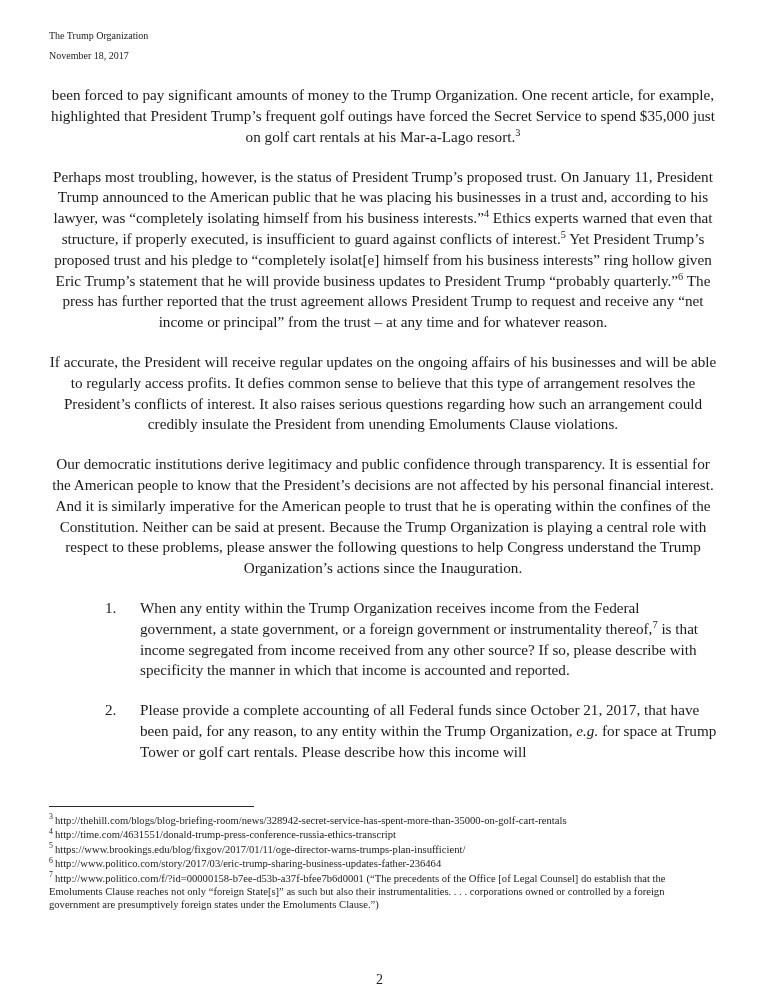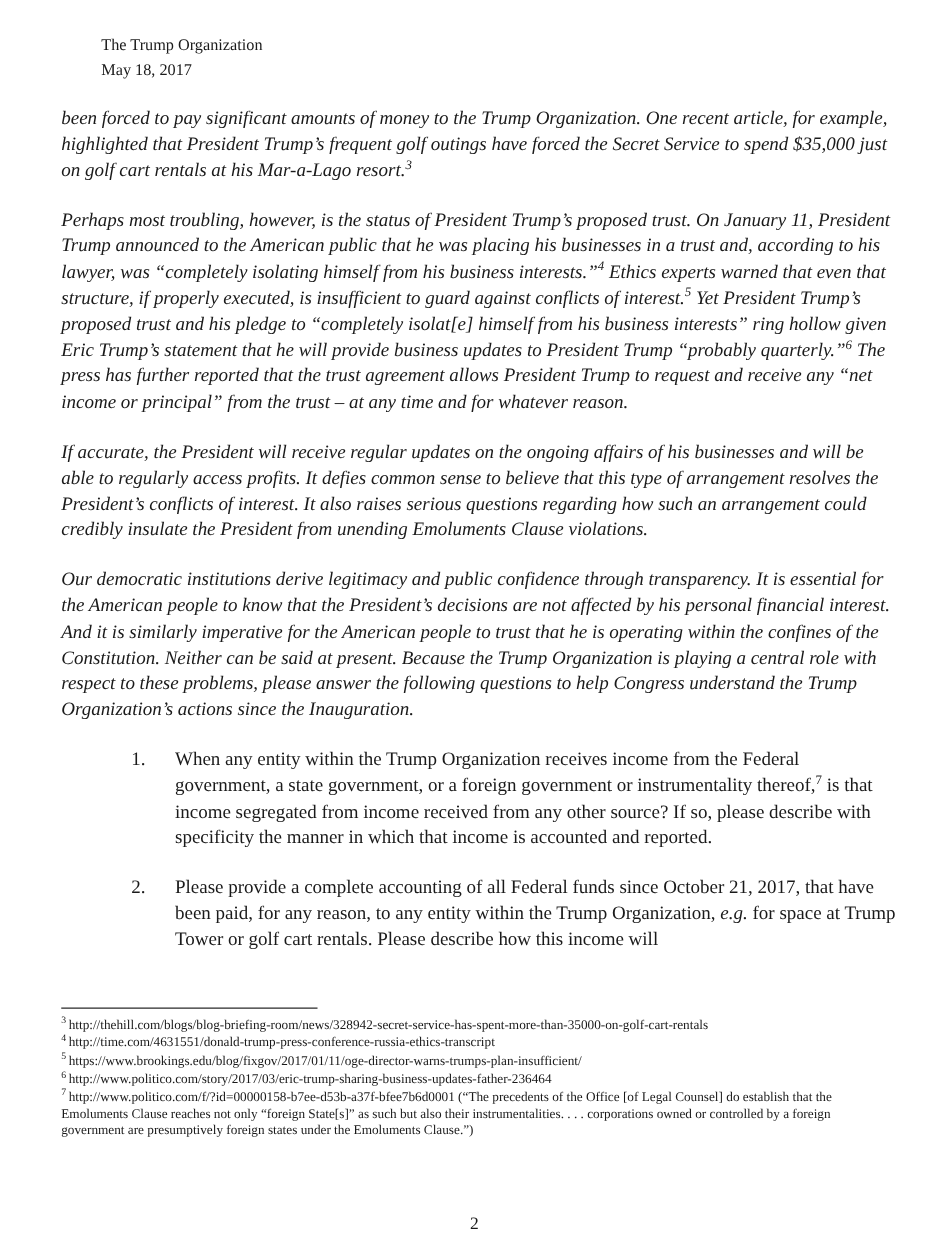--- a/index.html
+++ b/index.html
@@ -17,35 +17,33 @@
     overflow: hidden;
     box-sizing: border-box;
   }
   .content {
     position: absolute;
     left: 49px;
     top: 26px;
     width: 668px;
   }
   .letterhead {
-    font-size: 13px;
+    font-size: 10px;
     line-height: 19.6px;
     margin-bottom: 20px;
-    margin-left: 32px;
   }
   .letterhead div {
     white-space: nowrap;
   }
   .body-para {
     font-size: 15.2px;
     line-height: 20.8px;
-    text-align: left;
+    text-align: center;
     margin-bottom: 19px;
     hyphens: none;
-    font-style: italic;
   }
   sup {
     font-size: 0.68em;
     vertical-align: super;
     line-height: 0;
   }
   .numbered-list {
     margin: 0;
     padding: 0;
     list-style: none;
@@ -98,21 +96,21 @@
 </style>
 </head>
 <body>
 
 <div class="page">
 
   <div class="content">
 
     <div class="letterhead">
       <div>The Trump Organization</div>
-      <div>May 18, 2017</div>
+      <div>November 18, 2017</div>
     </div>
 
     <p class="body-para"><span>been forced to pay significant amounts of money to the Trump Organization.  One recent article, for example, highlighted that President Trump’s frequent golf outings have forced the Secret Service to spend $35,000 just on golf cart rentals at his Mar-a-Lago resort.</span><sup>3</sup></p>
 
     <p class="body-para"><span>Perhaps most troubling, however, is the status of President Trump’s proposed trust.  On January 11, President Trump announced to the American public that he was placing his businesses in a trust and, according to his lawyer, was “completely isolating himself from his business interests.”</span><sup>4</sup><span>  Ethics experts warned that even that structure, if properly executed, is insufficient to guard against conflicts of interest.</span><sup>5</sup><span>  Yet President Trump’s proposed trust and his pledge to “completely isolat[e] himself from his business interests” ring hollow given Eric Trump’s statement that he will provide business updates to President Trump “probably quarterly.”</span><sup>6</sup><span>  The press has further reported that the trust agreement allows President Trump to request and receive any “net income or principal” from the trust – at any time and for whatever reason.</span></p>
 
     <p class="body-para">If accurate, the President will receive regular updates on the ongoing affairs of his businesses and will be able to regularly access profits.  It defies common sense to believe that this type of arrangement resolves the President’s conflicts of interest.  It also raises serious questions regarding how such an arrangement could credibly insulate the President from unending Emoluments Clause violations.</p>
 
     <p class="body-para">Our democratic institutions derive legitimacy and public confidence through transparency.  It is essential for the American people to know that the President’s decisions are not affected by his personal financial interest.  And it is similarly imperative for the American people to trust that he is operating within the confines of the Constitution.  Neither can be said at present.  Because the Trump Organization is playing a central role with respect to these problems, please answer the following questions to help Congress understand the Trump Organization’s actions since the Inauguration.</p>
 

